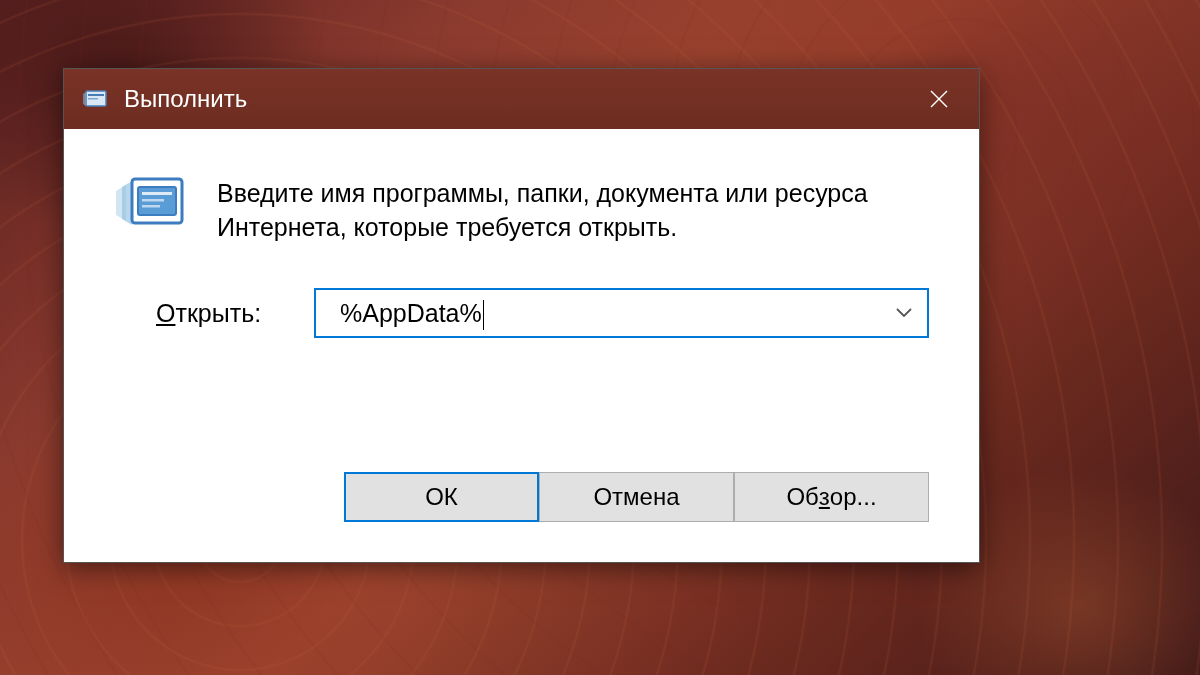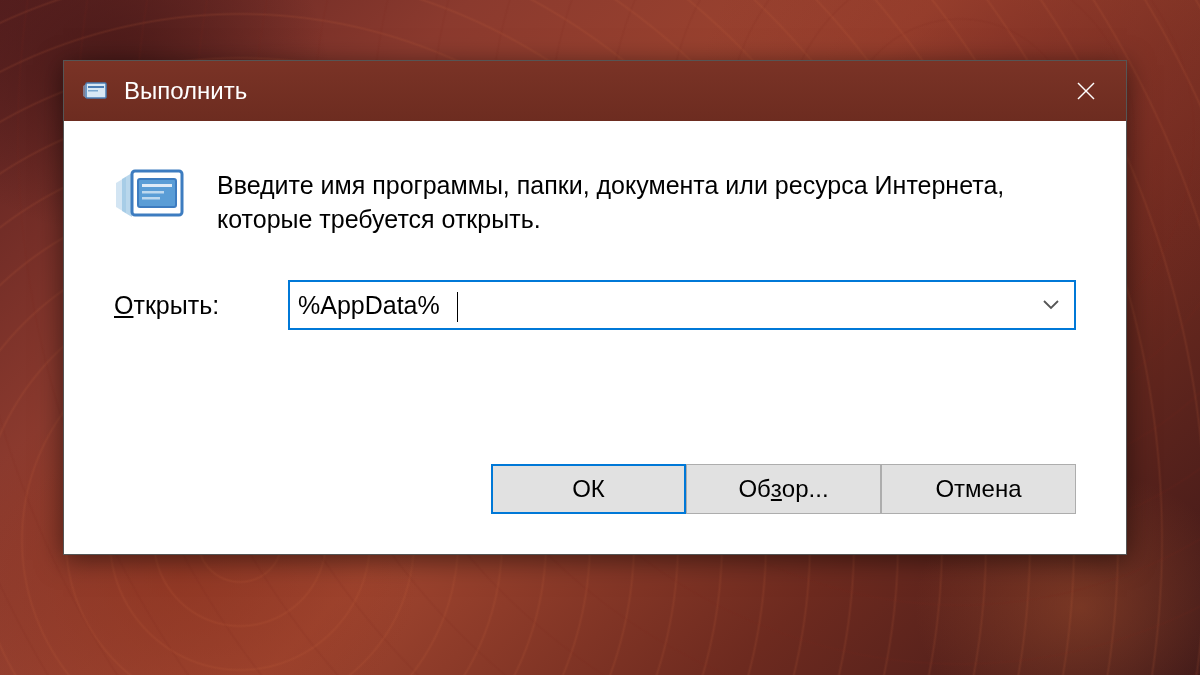--- a/index.html
+++ b/index.html
@@ -30,22 +30,22 @@
       content: '';
       position: absolute;
       inset: 0;
       background:
         repeating-radial-gradient(circle at 20% 80%, transparent 0px, transparent 40px, rgba(200,100,60,0.15) 42px, transparent 44px),
         repeating-radial-gradient(circle at 80% 20%, transparent 0px, transparent 55px, rgba(120,35,25,0.12) 57px, transparent 59px);
     }
     .dialog {
       position: absolute;
       left: 63px;
-      top: 60px;
-      width: 1064px;
+      top: 68px;
+      width: 917px;
       height: 495px;
       background: #ffffff;
       border: 1px solid #555;
       box-shadow: 0 5px 25px rgba(0,0,0,0.5);
       z-index: 10;
       display: flex;
       flex-direction: column;
     }
     .titlebar {
       height: 60px;
@@ -98,22 +98,23 @@
     }
     .description {
       font-size: 25px;
       color: #000000;
       line-height: 1.35;
       padding-top: 4px;
     }
     .input-row {
       display: flex;
       align-items: center;
-      gap: 44px;
+      gap: 28px;
       margin-bottom: 50px;
+      margin-left: 42px;
     }
     .open-label {
       font-size: 25px;
       color: #000000;
       min-width: 130px;
     }
     .open-label::first-letter {
       text-decoration: underline;
     }
     .combo-wrapper {
@@ -123,21 +124,21 @@
       border: 2px solid #0078d7;
       background: #ffffff;
       display: flex;
       align-items: center;
     }
     .combo-input {
       flex: 1;
       height: 100%;
       border: none;
       outline: none;
-      padding: 0 8px;
+      padding: 0 24px;
       font-size: 25px;
       font-family: "Segoe UI", Tahoma, sans-serif;
       background: transparent;
     }
     .combo-arrow {
       width: 46px;
       height: 100%;
       display: flex;
       align-items: center;
       justify-content: center;
@@ -225,21 +226,21 @@
         <div class="combo-arrow">
           <svg width="16" height="10" viewBox="0 0 16 10">
             <path d="M1 1 L8 8 L15 1" stroke="#555" stroke-width="1.8" fill="none"></path>
           </svg>
         </div>
       </div>
     </div>
 
     <div class="button-row">
       <button class="btn primary">ОК</button>
+      <button class="btn">Отмена</button>
       <button class="btn">
         <span>Об</span>
           <span class="underline-z">з</span>
           <span>ор...</span>
       </button>
-      <button class="btn">Отмена</button>
     </div>
   </div>
 </div>
 
 </body></html>

